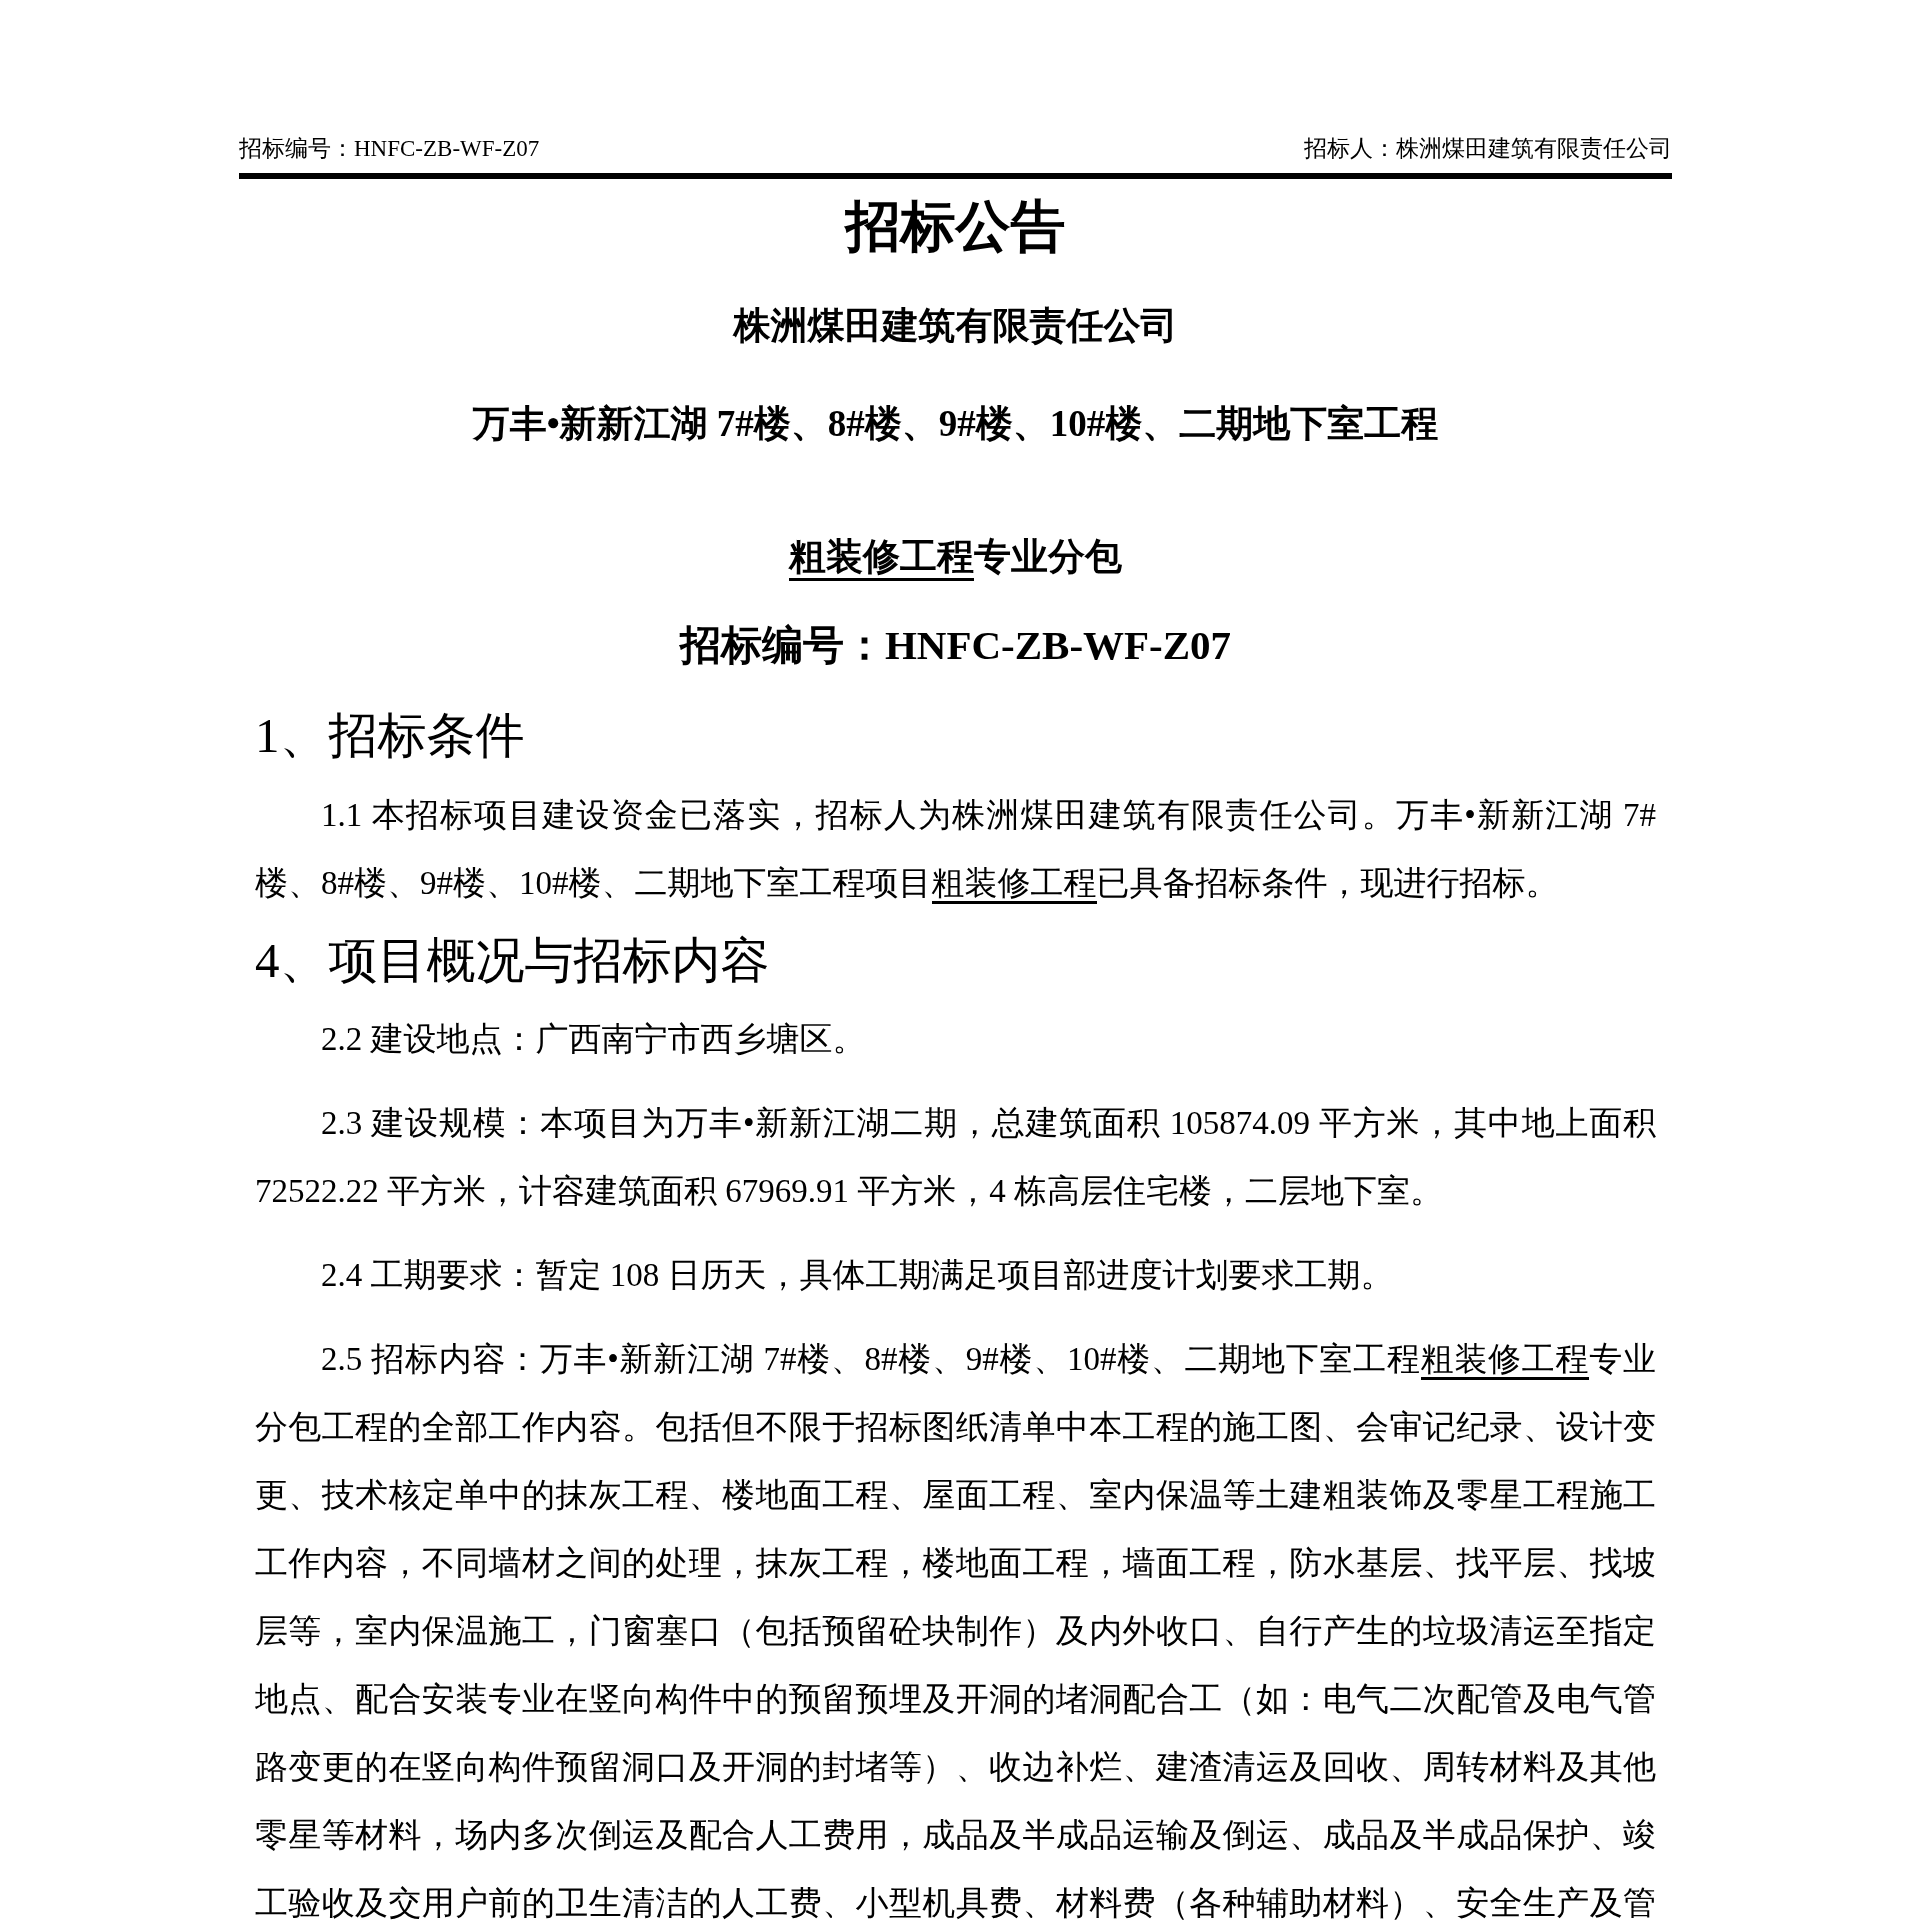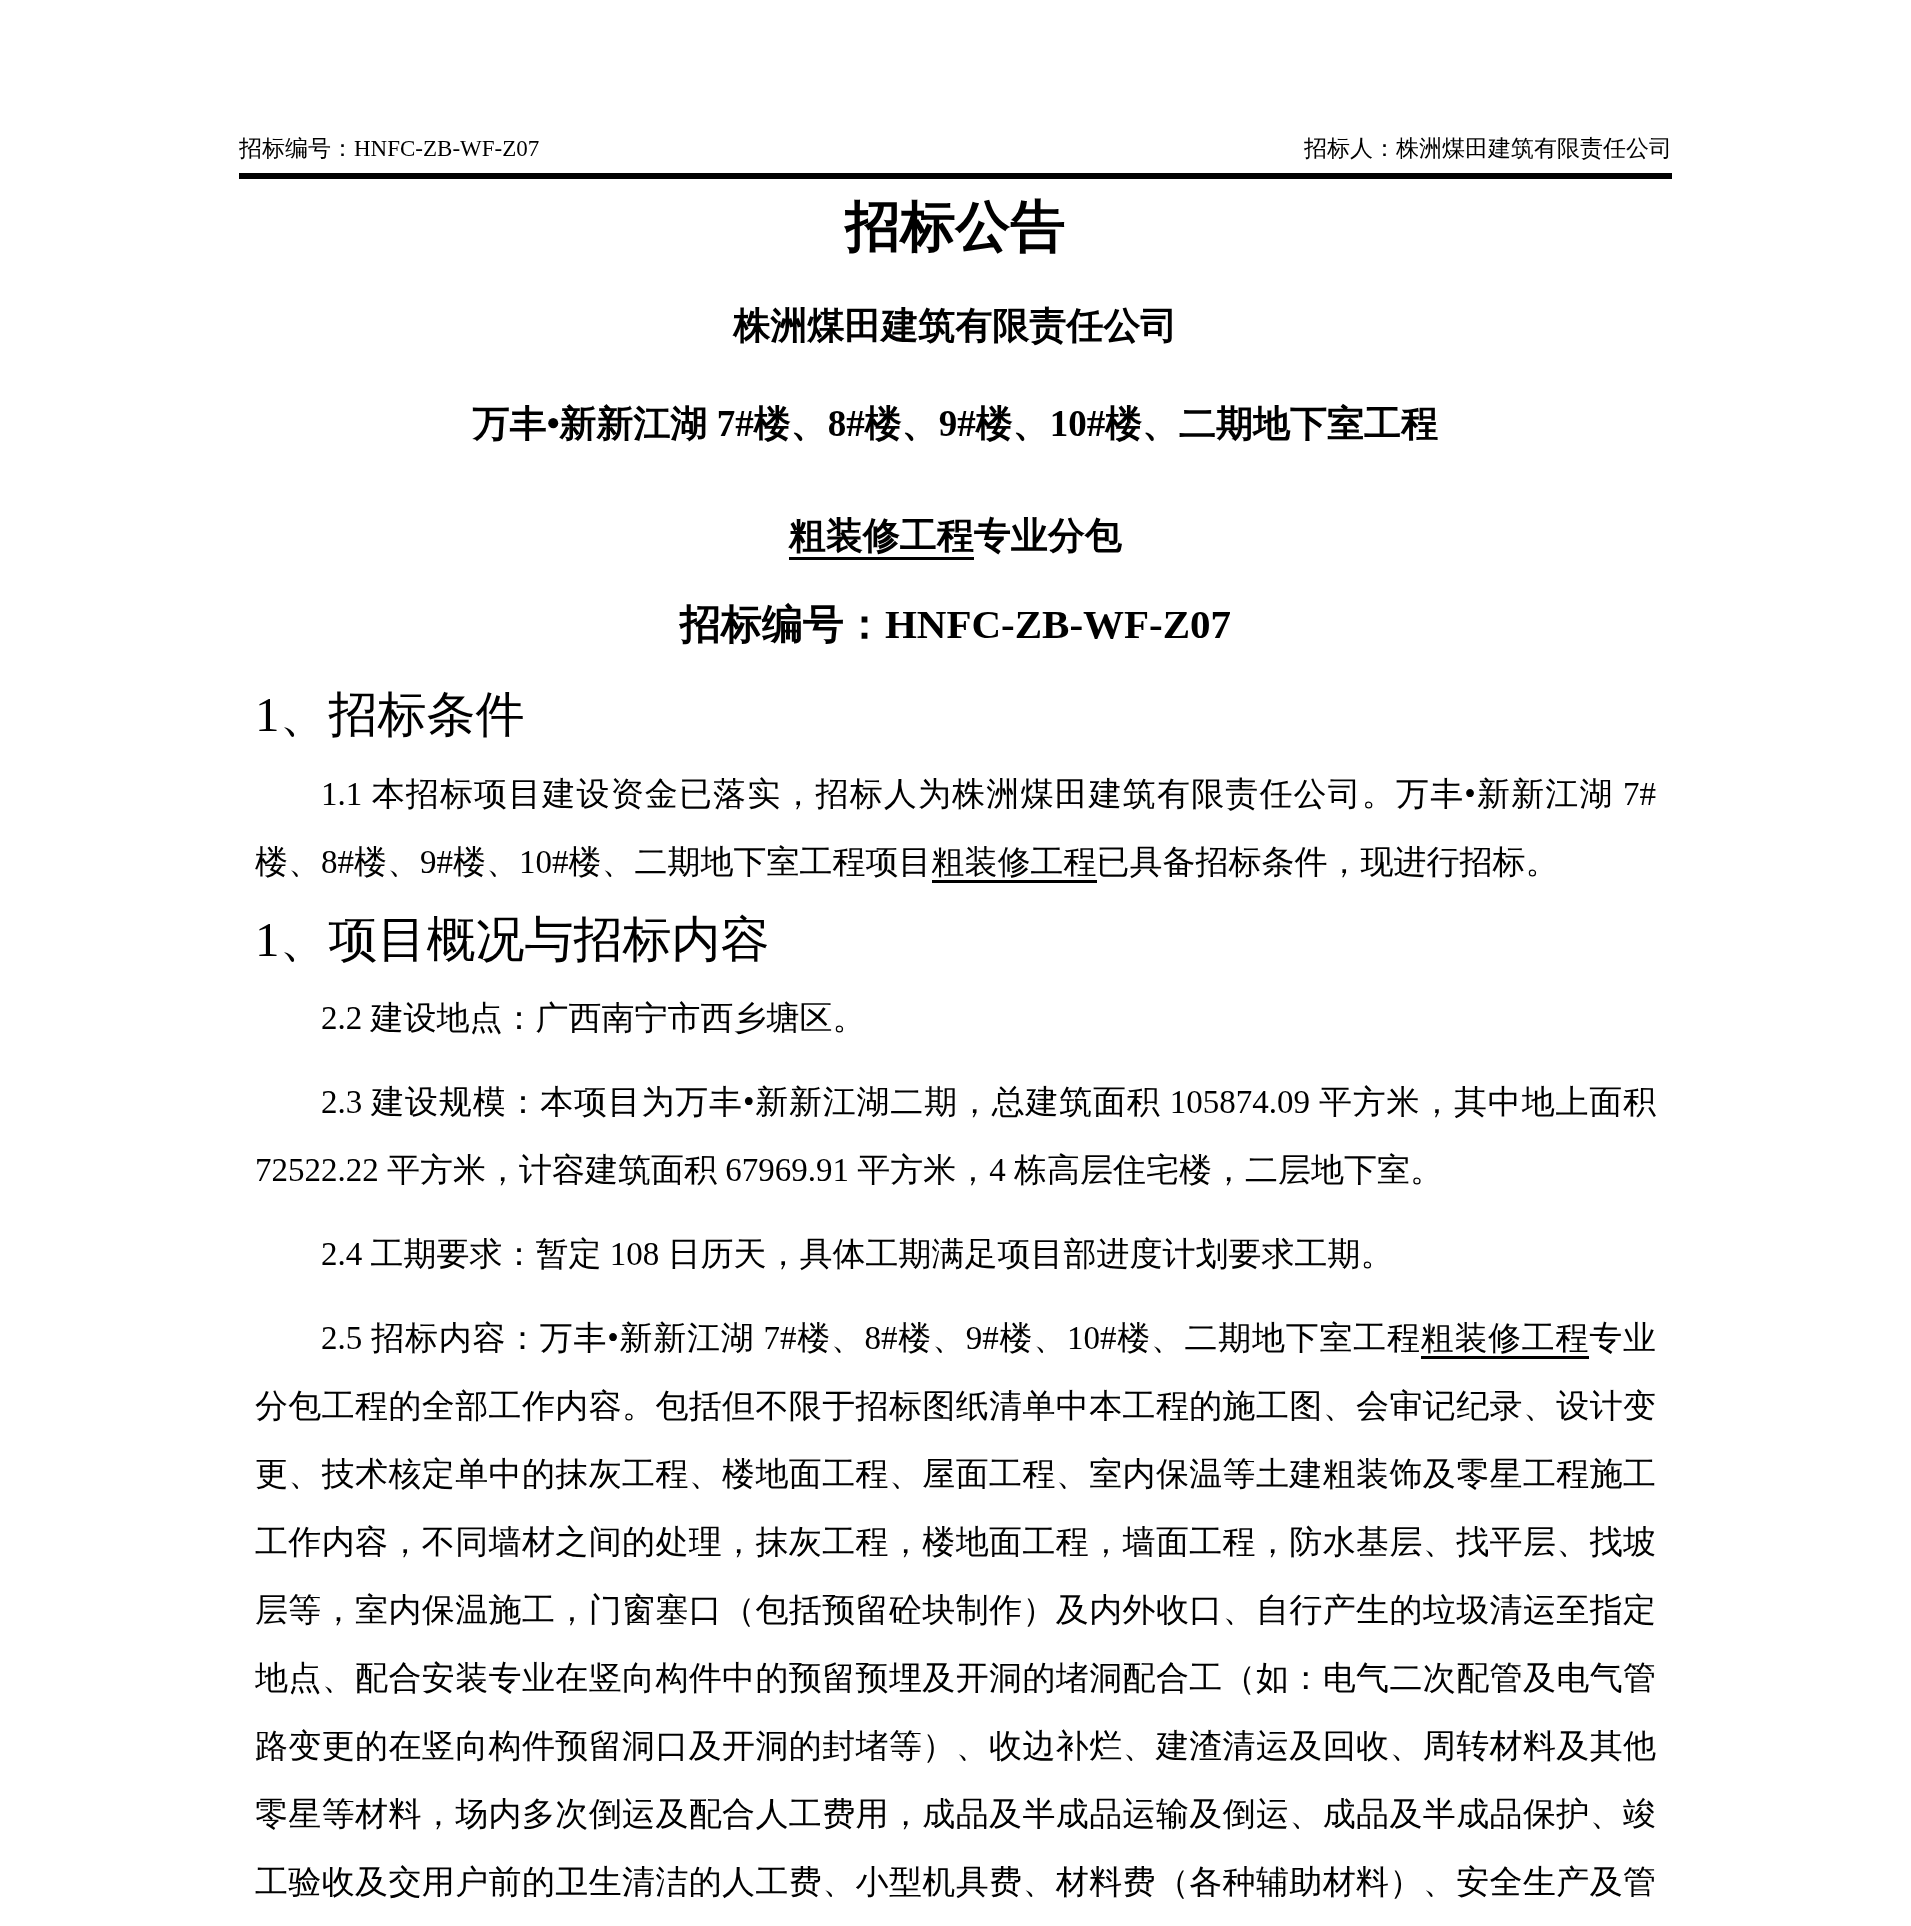--- a/index.html
+++ b/index.html
@@ -44,21 +44,21 @@
     font-family: "Liberation Sans", "DejaVu Sans", sans-serif;
   }
 
   .tb {
     text-align: center;
     font-weight: bold;
     line-height: 1.15;
   }
   .tb-company  { margin-top: 48px; font-size: 37px; }
   .tb-project  { margin-top: 56px; font-size: 37px; }
-  .tb-package  { margin-top: 69px; font-size: 37px; }
+  .tb-package  { margin-top: 90px; font-size: 37px; }
   .tb-tenderno { margin-top: 44px; font-size: 41px; }
 
   .sec {
     margin: 16px;
     font-weight: normal;
     font-size: 49px;
     line-height: 1.15;
   }
   .sec-1 { margin-top: 39px; }
   .sec-2 { margin-top: 15.4px; }
@@ -102,21 +102,21 @@
   <div class="tb tb-package">
     <span class="u u-thick">粗装修工程</span><span>专业分包</span>
   </div>
 
   <div class="tb tb-tenderno">招标编号：HNFC-ZB-WF-Z07</div>
 
   <h2 class="sec sec-1">1、招标条件</h2>
 
   <p class="body mt-after-heading"><span>1.1 本招标项目建设资金已落实，招标人为株洲煤田建筑有限责任公司。万丰•新新江湖 7#楼、8#楼、9#楼、10#楼、二期地下室工程项目</span><span class="u">粗装修工程</span><span>已具备招标条件，现进行招标。</span></p>
 
-  <h2 class="sec sec-2">1、项目概况与招标内容</h2>
+  <h2 class="sec sec-2">4、项目概况与招标内容</h2>
 
 
   <p class="body">2.2 建设地点：广西南宁市西乡塘区。</p>
 
   <p class="body">2.3 建设规模：本项目为万丰•新新江湖二期，总建筑面积 105874.09 平方米，其中地上面积 72522.22 平方米，计容建筑面积 67969.91 平方米，4 栋高层住宅楼，二层地下室。</p>
 
   <p class="body">2.4 工期要求：暂定 108 日历天，具体工期满足项目部进度计划要求工期。</p>
 
   <p class="body"><span>2.5 招标内容：万丰•新新江湖 7#楼、8#楼、9#楼、10#楼、二期地下室工程</span><span class="u">粗装修工程</span><span>专业分包工程的全部工作内容。包括但不限于招标图纸清单中本工程的施工图、会审记纪录、设计变更、技术核定单中的抹灰工程、楼地面工程、屋面工程、室内保温等土建粗装饰及零星工程施工工作内容，不同墙材之间的处理，抹灰工程，楼地面工程，墙面工程，防水基层、找平层、找坡层等，室内保温施工，门窗塞口（包括预留砼块制作）及内外收口、自行产生的垃圾清运至指定地点、配合安装专业在竖向构件中的预留预埋及开洞的堵洞配合工（如：电气二次配管及电气管路变更的在竖向构件预留洞口及开洞的封堵等）、收边补烂、建渣清运及回收、周转材料及其他零星等材料，场内多次倒运及配合人工费用，成品及半成品运输及倒运、成品及半成品保护、竣工验收及交用户前的卫生清洁的人工费、小型机具费、材料费（各种辅助材料）、安全生产及管理、文明施工、标化工地、材料堆码及守护、环境卫生的辅助工作以及交付使用（含保修期内的保修费用）等全部内容。</span></p>
 

